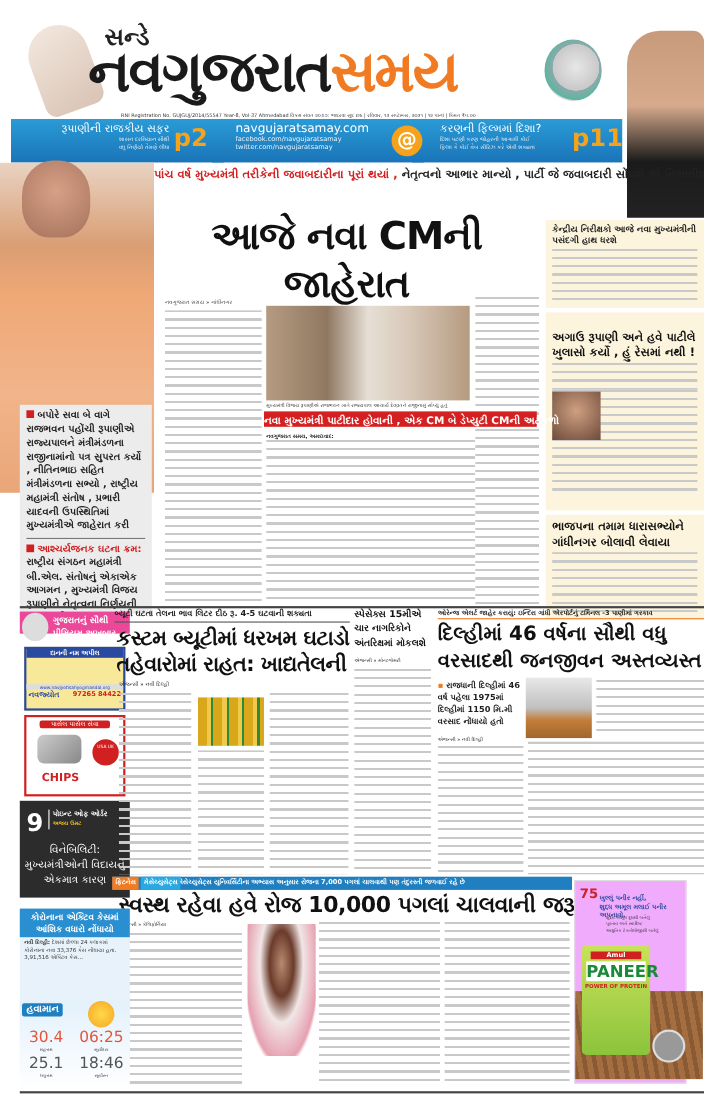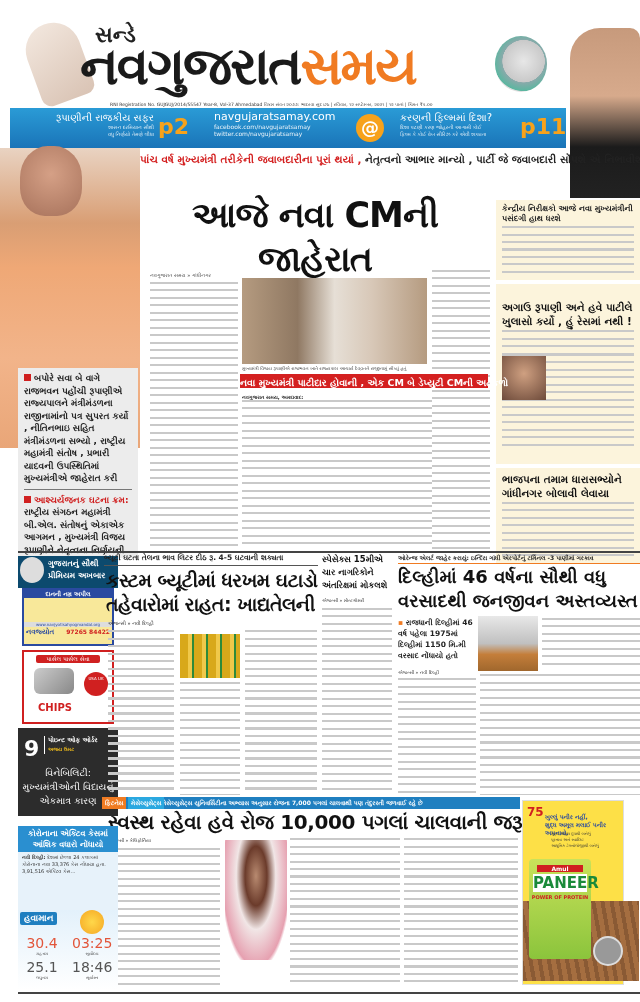--- a/index.html
+++ b/index.html
@@ -50,21 +50,21 @@
 #byline{left:150px;top:272px;font-size:5px;color:#444}
 .col{position:absolute;font-size:5px;line-height:7.5px;color:#444;text-align:justify;overflow:hidden}
 .fill{color:transparent;background:repeating-linear-gradient(180deg,#c9c9c9 0 2px,transparent 2px 7.5px);height:100%}
 #main-photo{left:242px;top:278px;width:185px;height:86px;background:linear-gradient(90deg,#b59b80 0,#8f7862 30%,#e6dfd6 50%,#d8c8b8 70%,#b59b80 100%)}
 #photo-cap{left:242px;top:366px;width:190px;font-size:4.5px;color:#333;white-space:nowrap}
 #subhead{left:240px;top:374px;width:248px;height:14px;background:#d42020;color:#fff;font-size:9.5px;font-weight:bold;text-align:center;line-height:18px;white-space:nowrap}
 
 .hline{position:absolute;height:1.5px;background:#444}
 
 #promo{left:18px;top:556px;width:84px;height:245px}
-.promo-top{position:absolute;left:0;top:0;width:84px;height:32px;background:#0c4a6e;color:#fff;font-size:8px;font-weight:bold;line-height:12px;padding:2px 0 0 30px}
+.promo-top{position:absolute;left:0;top:0;width:84px;height:20px;background:#ec4899;color:#fff;font-size:8px;font-weight:bold;line-height:12px;padding:2px 0 0 30px}
 .promo-lion{position:absolute;left:2px;top:1px;width:24px;height:26px;border-radius:50%;background:#ddd}
 .appeal{position:absolute;left:4px;top:32px;width:76px;height:58px;background:#f8e89a;border:2px solid #2a4aa0}
 .appeal .ah{background:#2a4aa0;color:#fff;font-size:6px;font-weight:bold;text-align:center;line-height:8px}
 .appeal .at2{font-size:4px;color:#333;text-align:center;line-height:5px}
 .appeal .url{background:#ddd;color:#2a4aa0;font-size:4px;text-align:center}
 .appeal .ph{color:#d02020;font-size:6px;font-weight:bold;text-align:right}
 .chips{position:absolute;left:4px;top:94px;width:76px;height:74px;border:2px solid #d02020;background:#fff}
 .chips .ch{background:#d02020;color:#fff;font-size:6px;text-align:center;margin:3px 12px;border-radius:2px}
 .chips .cl{color:#d02020;font-weight:bold;font-size:10px;position:absolute;left:14px;top:50px}
 .chips .plane{position:absolute;left:10px;top:16px;width:40px;height:26px;background:linear-gradient(135deg,#ccc,#888);border-radius:6px}
@@ -94,21 +94,21 @@
 
 #corona{left:18px;top:835px;width:84px;height:150px;background:#e7f2fa}
 .cor-h{background:#2a8fd0;color:#fff;font-size:8px;font-weight:bold;line-height:11px;text-align:center;padding:2px}
 #weather{left:18px;top:910px;width:84px;height:80px;background:linear-gradient(180deg,#e3f1fb,#fff)}
 .w-h{position:absolute;left:2px;top:2px;background:#1f7fc0;color:#fff;font-size:9px;font-weight:bold;padding:1px 4px;border-radius:2px}
 .sun{position:absolute;left:52px;top:0;width:24px;height:24px;border-radius:50%;background:radial-gradient(circle,#ffd84a,#f5a623)}
 .w-cell{position:absolute;width:40px;text-align:center}
 .w-v{font-size:14px;line-height:15px}
 .w-l{font-size:4px;color:#333}
 
-#ad{left:522px;top:800px;width:102px;height:185px;background:#fde047;border:1px solid #ddd}
+#ad{left:522px;top:800px;width:102px;height:185px;background:#f0abfc;border:1px solid #ddd}
 .ad-75{position:absolute;left:4px;top:4px;font-size:12px;font-weight:bold;color:#d02020}
 .ad-h{position:absolute;left:22px;top:12px;font-size:6px;font-weight:bold;color:#2a4aa0;line-height:8px}
 .ad-bul{position:absolute;left:28px;top:30px;font-size:4px;color:#333;line-height:6px}
 .wood{position:absolute;left:0;top:100px;width:116px;height:80px;background:repeating-linear-gradient(80deg,#8a5a34 0 4px,#a56e40 4px 9px)}
 .pack{position:absolute;left:6px;top:58px;width:62px;height:100px;background:linear-gradient(180deg,#c9e25a,#8bc43c);border-radius:4px}
 .pack .brand{background:#d02020;color:#fff;font-size:6px;font-weight:bold;text-align:center;margin:6px 8px 0}
 .pack .pn{color:#1a8a3a;font-size:15px;font-weight:bold;text-align:center;background:#fff;margin:2px 4px}
 .pack .pw{color:#d02020;font-size:5px;font-weight:bold;text-align:center}
 .seal{position:absolute;left:70px;top:135px;width:30px;height:30px;border-radius:50%;background:#999;border:2px solid #ddd}
 </style>
@@ -307,21 +307,21 @@
 </div>
 
 <div id="weather" class="abs" style="width:100px">
   <div class="w-h">હવામાન</div>
   <div class="sun" style="left:62px"></div>
   <div class="w-cell" style="left:4px;top:26px">
       <div class="w-v" style="color:#e2553a">30.4</div>
       <div class="w-l">મહત્તમ</div>
     </div>
   <div class="w-cell" style="left:54px;top:26px">
-      <div class="w-v" style="color:#e2553a">03:25</div>
+      <div class="w-v" style="color:#e2553a">06:25</div>
       <div class="w-l">સૂર્યોદય</div>
     </div>
   <div class="w-cell" style="left:4px;top:50px">
       <div class="w-v" style="color:#555">25.1</div>
       <div class="w-l">લઘુત્તમ</div>
     </div>
   <div class="w-cell" style="left:54px;top:50px">
       <div class="w-v" style="color:#555">18:46</div>
       <div class="w-l">સૂર્યાસ્ત</div>
     </div>

